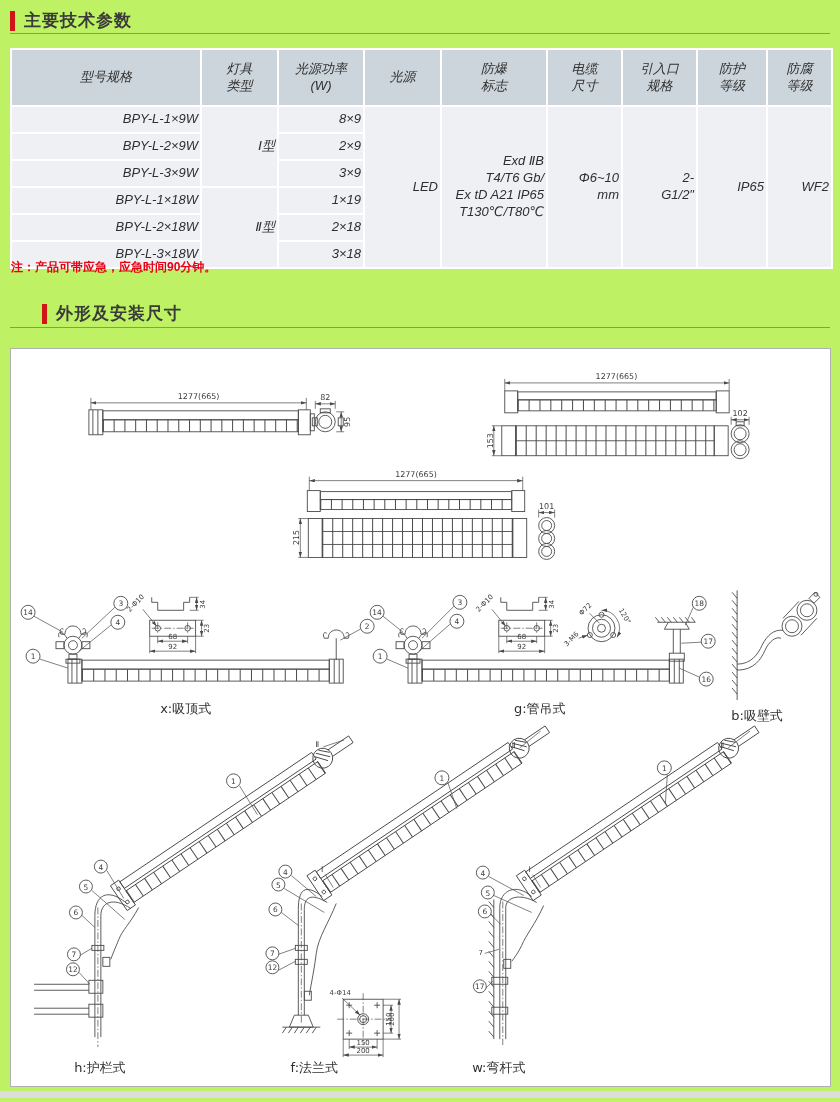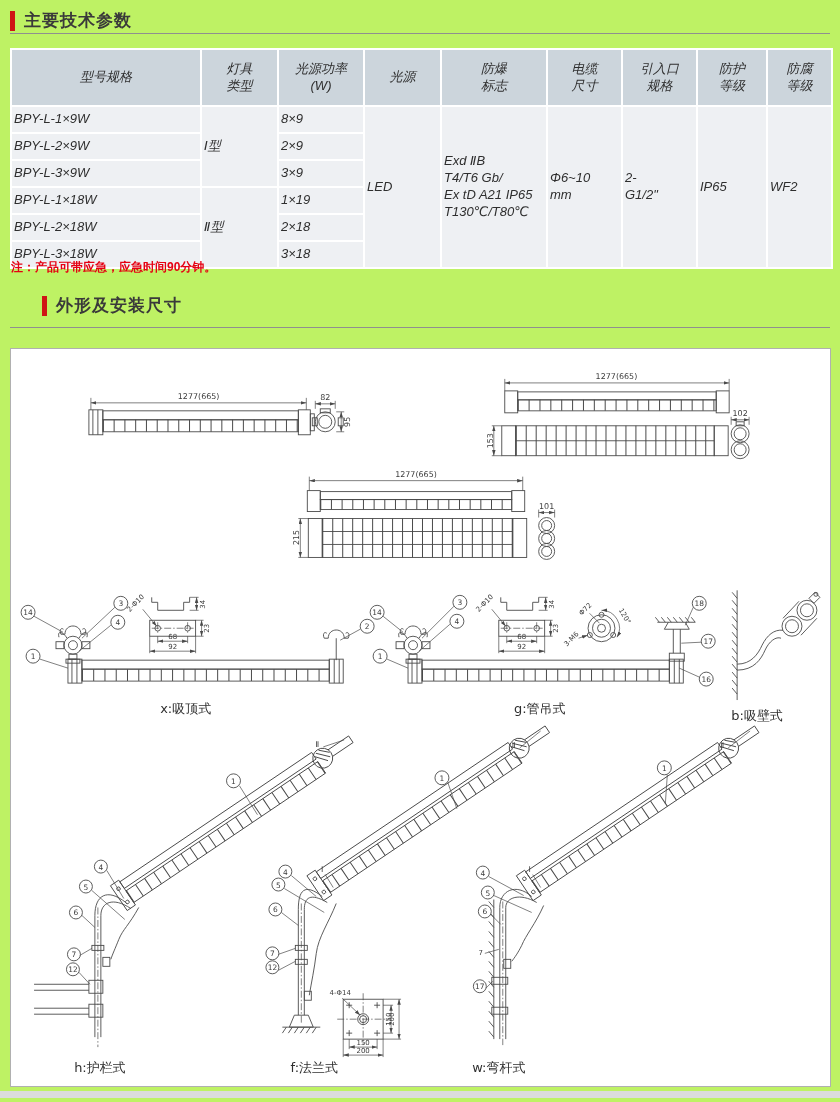--- a/index.html
+++ b/index.html
@@ -5,21 +5,21 @@
   html,body{margin:0;padding:0;background:#fff;}
   .page{position:relative;width:840px;height:1102px;background:#bef264;overflow:hidden;
         font-family:"Liberation Sans","DejaVu Sans",sans-serif;color:#333;}
   .sec-hd{position:absolute;left:10px;display:flex;align-items:center;gap:9px;}
   .sec-bar{width:5px;height:20px;background:#cf1515;}
   .sec-title{font-size:17px;font-weight:bold;color:#3a3a3a;letter-spacing:1px;}
   .rule{position:absolute;left:10px;width:820px;height:1px;background:#8f8f8f;}
   table.spec{position:absolute;left:10px;top:48px;border-collapse:collapse;table-layout:fixed;
              width:821px;font-size:13px;color:#2e2e2e;font-style:italic;}
   table.spec th{background:#ccd5dc;font-weight:normal;height:55px;white-space:pre-line;line-height:1.25;}
-  table.spec td{background:#eef0f3;height:25px;text-align:left;white-space:pre-line;line-height:1.3;}
+  table.spec td{background:#eef0f3;height:25px;text-align:right;white-space:pre-line;line-height:1.3;}
   table.spec th,table.spec td{border:2px solid #fff;padding:0 2px;}
   .note{position:absolute;left:11px;top:259px;color:#e50012;font-size:12px;font-weight:bold;}
   .draw-box{position:absolute;left:10px;top:348px;width:819px;height:737px;border:1px solid #b0b0b0;background:#fff;}
   .bottom-strip{position:absolute;left:0;top:1091px;width:840px;height:7px;background:#dcdcdc;}
   svg .s{stroke:#4a4a4a;stroke-width:0.9;fill:none;}
   svg .dd{stroke:#4a4a4a;stroke-width:0.7;fill:none;stroke-dasharray:7 2 1.5 2;}
   svg .dimln{stroke:#4a4a4a;stroke-width:0.7;fill:none;}
   svg text{fill:#3c3c3c;font-family:"DejaVu Sans",sans-serif;}
   svg .dim{font-size:8px;text-anchor:middle;}
   svg .dim7{font-size:7px;text-anchor:middle;}
@@ -107,21 +107,21 @@
       </tr>
       <tr>
         <td>BPY-L-3×18W</td>
         <td>3×18</td>
       </tr>
     </tbody>
   </table>
 
   <div class="note">注：产品可带应急，应急时间90分钟。</div>
 
-  <div class="sec-hd" style="top:294px;padding-left:32px;">
+  <div class="sec-hd" style="top:302px;padding-left:32px;">
     <div class="sec-bar"></div>
     <div class="sec-title">外形及安装尺寸</div>
   </div>
   <div class="rule" style="top:327px;"></div>
 
   <div class="draw-box">
   <svg width="817" height="735" viewBox="0 0 819 737" xmlns="http://www.w3.org/2000/svg">
     <defs>
       <marker id="ae" markerWidth="9" markerHeight="6" refX="8" refY="2.5" orient="auto-start-reverse">
         <path d="M0,0 L8,2.5 L0,5 Z" fill="#4a4a4a"></path>

